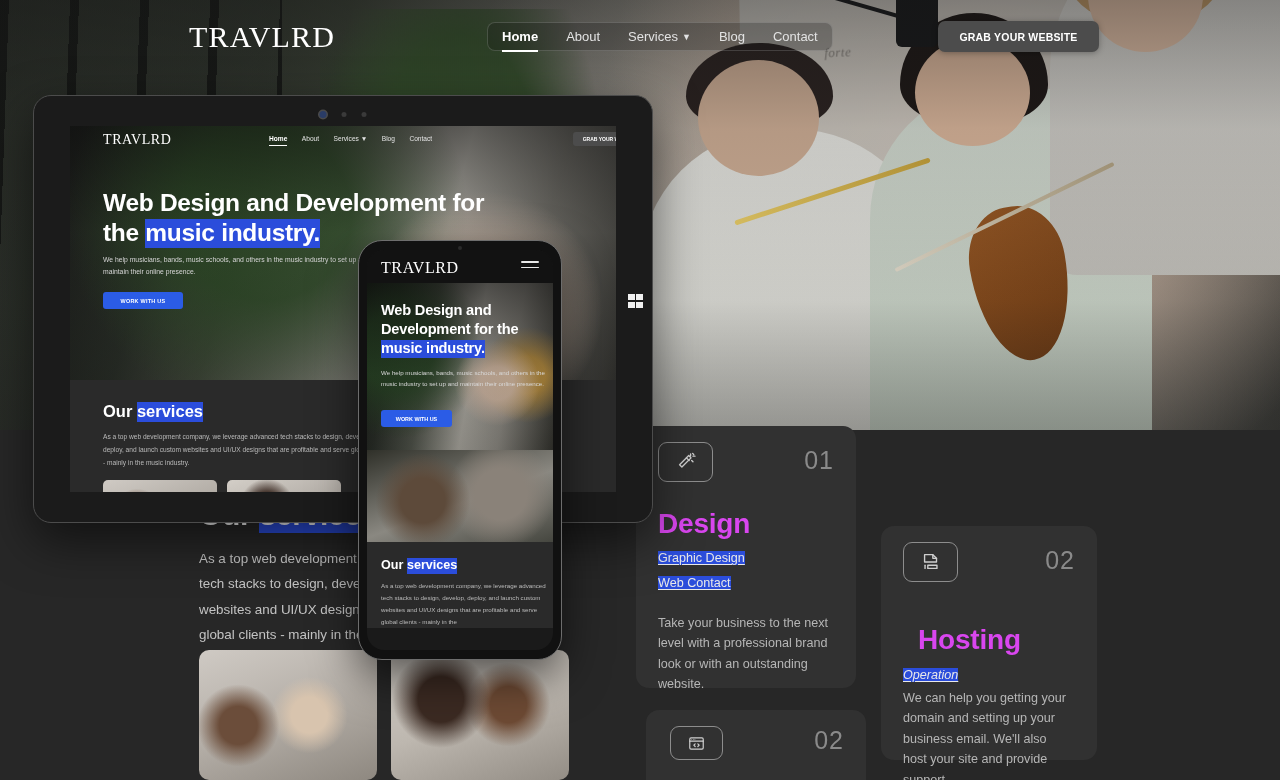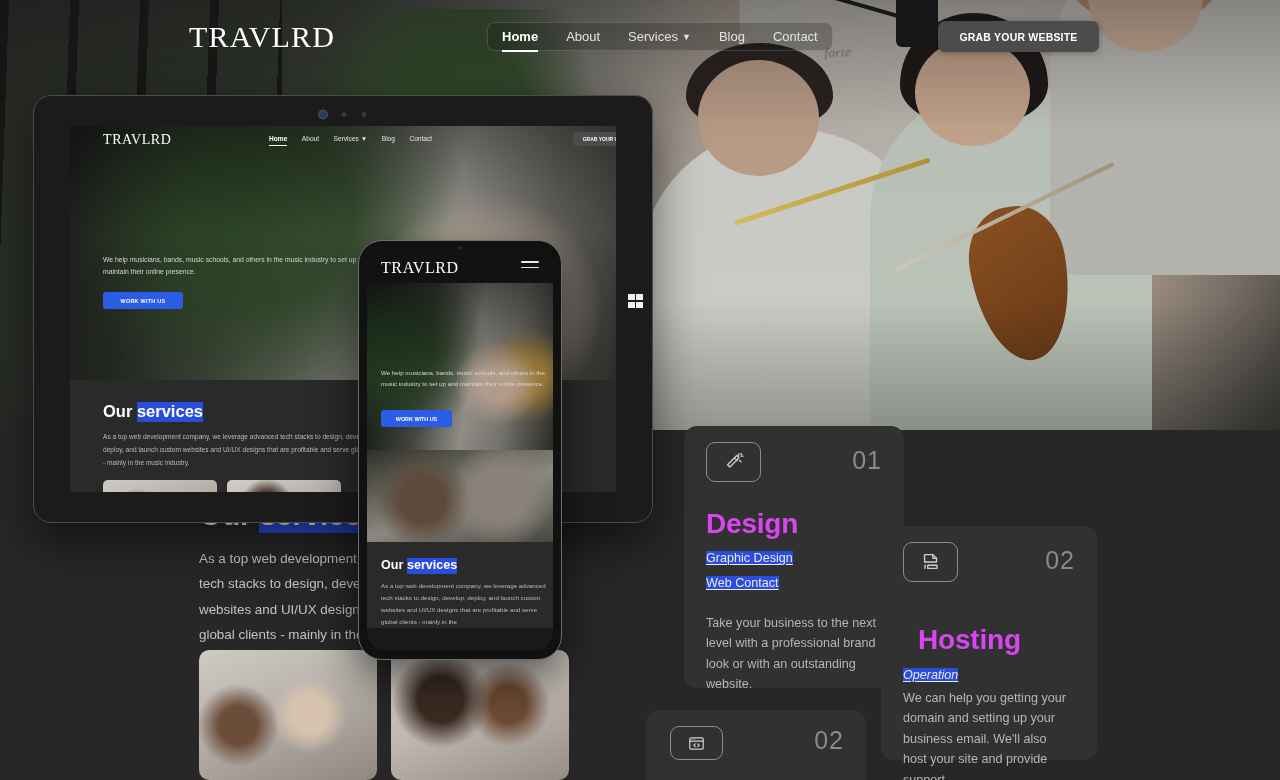--- a/index.html
+++ b/index.html
@@ -175,21 +175,21 @@
   .svc { position:absolute; background:#313131; border-radius:13px; }
   .svc .ico {
     position:absolute; left:22px; top:16px; width:55px; height:40px;
     border:1px solid #8d8d8d; border-radius:9px; display:flex; align-items:center; justify-content:center;
   }
   .svc .num { position:absolute; right:22px; top:20px; font-size:25px; color:#8a8a8a; font-weight:400; letter-spacing:1px;}
   .svc .title{ position:absolute; left:22px; font-size:28px; font-weight:700; color:#d946ef; letter-spacing:-.2px;}
   .svc .lnk  { position:absolute; left:22px; font-size:12.6px; color:#e9e9e9; background:#2b4ddb; text-decoration:underline; text-underline-offset:2px;}
   .svc .desc { position:absolute; left:22px; font-size:12.6px; color:#b6b6b6; line-height:1.62; }
 
-  #svc1 { left:684px; top:426px; width:220px; height:262px; }
+  #svc1 { left:636px; top:426px; width:220px; height:262px; }
   #svc1 .title{ top:82px; }
   #svc1 .lnk.a{ top:125px; }
   #svc1 .lnk.b{ top:150px; }
   #svc1 .desc { top:170px; width:172px;margin-top:17px;}
 
   #svc3 { left:881px; top:526px; width:216px; height:234px; }
   #svc3 .title{ top:98px;margin-left:15px; }
   #svc3 .lnk.a{ top:142px;font-style:italic; }
   #svc3 .desc { top:162px; width:170px;}
 
@@ -286,20 +286,24 @@
         <div class="tp-logo">TRAVLRD</div>
         <div class="tp-navpill">
           <span class="tp-navlink active">Home</span>
           <span class="tp-navlink">About</span>
           <span class="tp-navlink"><span>Services</span> <span>▼</span></span>
           <span class="tp-navlink">Blog</span>
           <span class="tp-navlink">Contact</span>
         </div>
         <div class="tp-cta">GRAB YOUR WEBSITE</div>
 
+        <div class="tp-h1">
+          <span>Web Design and Development for</span><br>
+          <span>the </span><span class="hl">music industry.</span>
+        </div>
         <div class="tp-sub">We help musicians, bands, music schools, and others in the music industry to set up and maintain their online presence.</div>
         <div class="tp-btn">WORK WITH US</div>
       </div>
 
       <div class="tp-services">
         <div class="tp-s-h"><span>Our </span><span class="hl">services</span></div>
         <div class="tp-s-p">As a top web development company, we leverage advanced tech stacks to design, develop, deploy, and launch custom websites and UI/UX designs that are profitable and serve global clients - mainly in the music industry.</div>
         <div class="tp-cards">
           <div class="tp-card" style="background:radial-gradient(circle at 30% 60%,#6b4d3a 0 14%,rgba(0,0,0,0) 30%),linear-gradient(160deg,#cfcac4,#9a948c);"></div>
           <div class="tp-card" style="background:radial-gradient(circle at 35% 45%,#3b2a22 0 16%,rgba(0,0,0,0) 34%),linear-gradient(160deg,#d3cec7,#96908a);"></div>
@@ -322,20 +326,25 @@
       </div>
 
       <div class="pp-hero">
         <div class="ph" style="background:
             radial-gradient(circle at 70% 60%, rgba(228,200,178,.92) 0 10%, rgba(0,0,0,0) 26%),
             radial-gradient(circle at 86% 55%, rgba(214,160,60,.8) 0 10%, rgba(0,0,0,0) 26%),
             radial-gradient(circle at 16% 40%, rgba(40,70,36,.9) 0 20%, rgba(0,0,0,0) 48%),
             linear-gradient(100deg,#181a17 0%,#2a2f28 16%,#55594f 34%,#b9b6ad 56%,#98958d 74%,#35352f 100%);"></div>
         <div class="ph" style="background:linear-gradient(180deg,rgba(10,10,10,.62) 0%,rgba(16,16,16,.22) 55%,rgba(12,12,12,.25) 100%);"></div>
 
+        <div class="pp-h1">
+          <span>Web Design and</span><br>
+          <span>Development for the</span><br>
+          <span class="hl">music industry.</span>
+        </div>
         <div class="pp-sub">We help musicians, bands, music schools, and others in the music industry to set up and maintain their online presence.</div>
         <div class="pp-btn">WORK WITH US</div>
       </div>
 
       <div class="pp-photo" style="background:
           radial-gradient(circle at 30% 55%,#5d4a3a 0 16%,rgba(0,0,0,0) 34%),
           radial-gradient(circle at 72% 48%,#8a8279 0 18%,rgba(0,0,0,0) 38%),
           linear-gradient(160deg,#2f3029,#8a8881 55%,#45463f);"></div>
 
       <div class="pp-serv">

